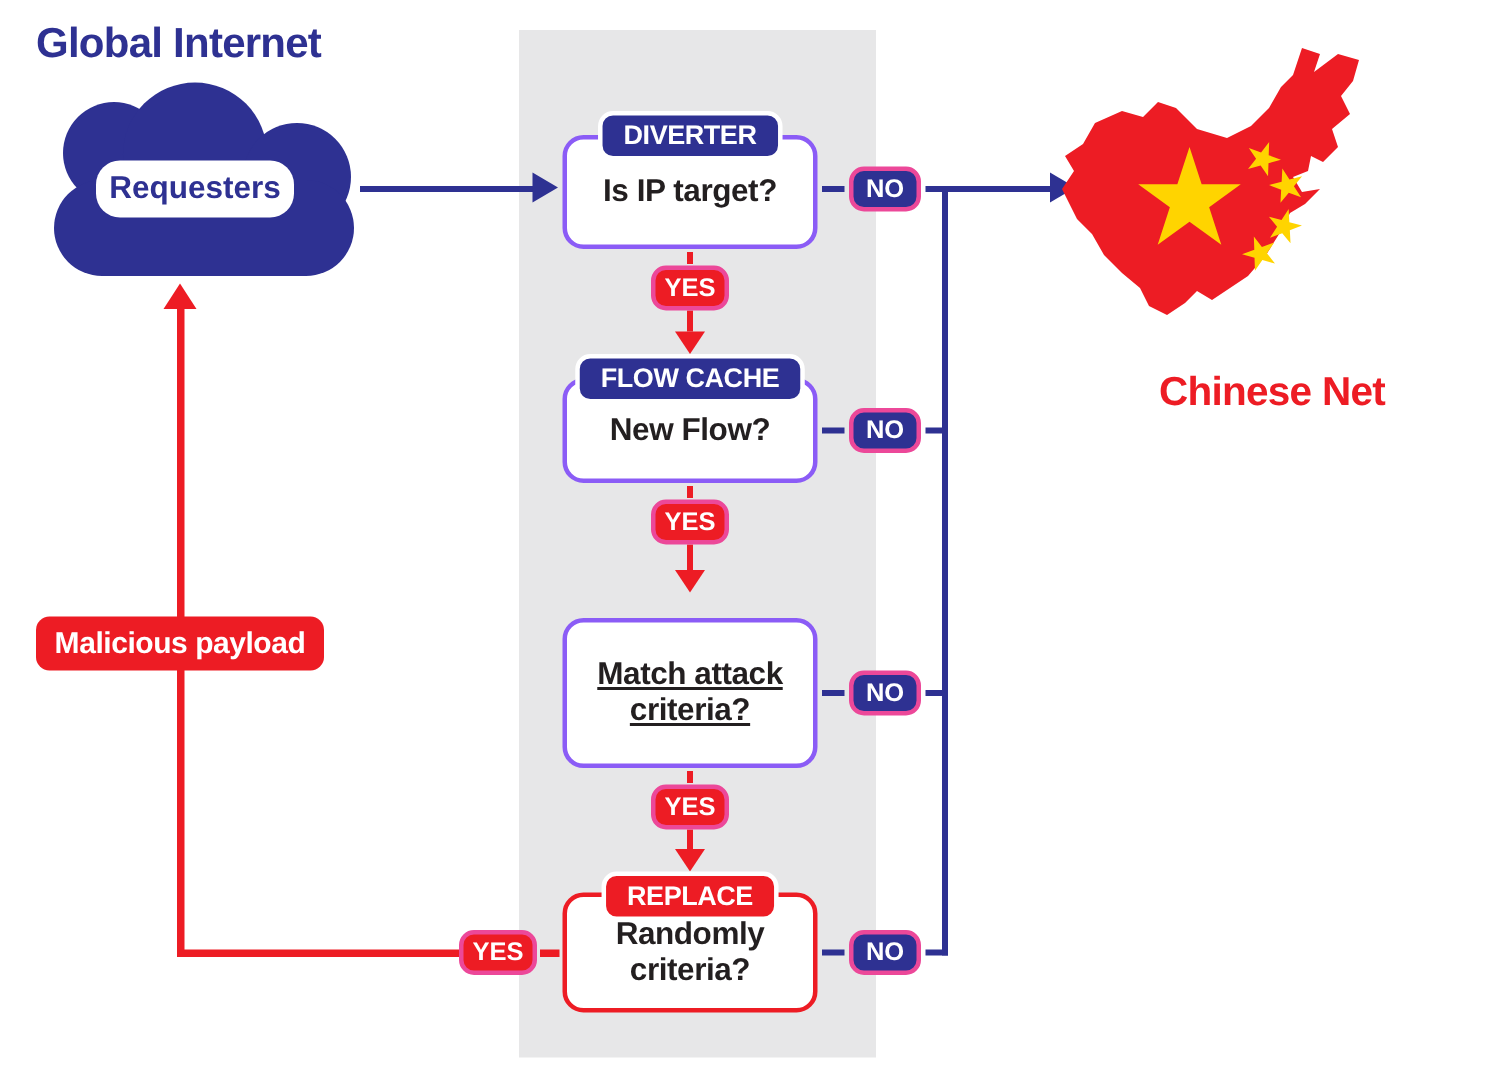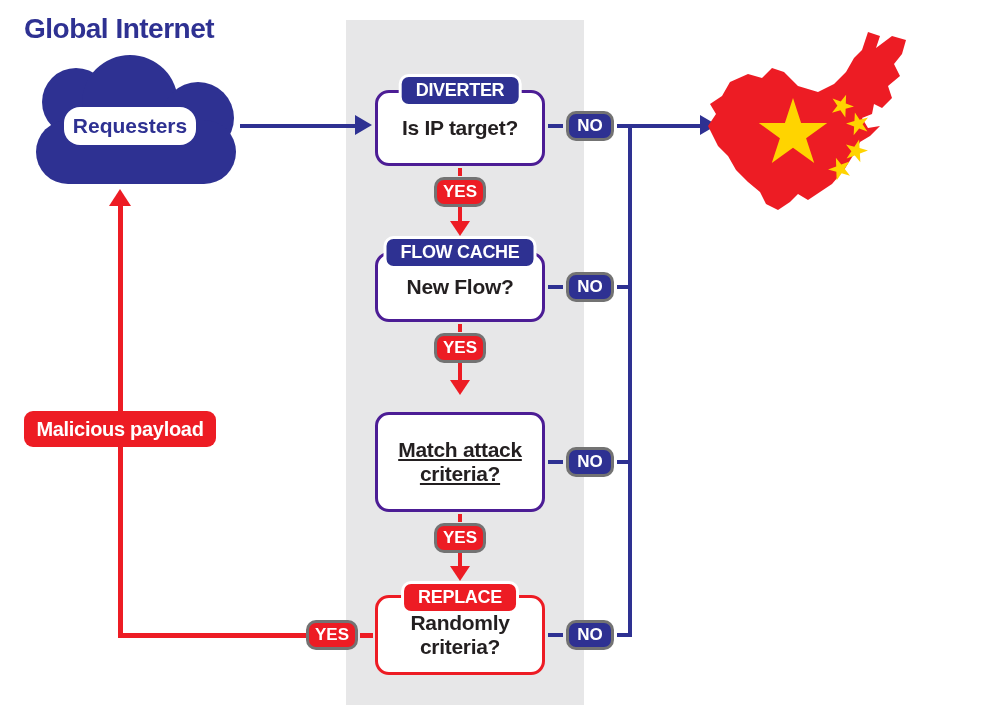--- a/index.html
+++ b/index.html
@@ -14,32 +14,32 @@
   .cloud-svg { left:28px; top:50px; }
   .requesters { left:64px; top:107px; width:132px; height:38px; background:#fff;
     border-radius:16px; color:#2e3192; font-size:21px; text-align:center; line-height:38px; }
 
   
   .panel { left:346px; top:20px; width:238px; height:685px; background:#e7e7e8; }
   .gc-title { left:346px; top:30px; width:238px; text-align:center; font-size:24px;
     color:#414042; letter-spacing:-0.5px; }
 
   
-  .node-body { left:375px; width:170px; background:#fff; border:3px solid #4c1d95;
+  .node-body { left:375px; width:170px; background:#fff; border:3px solid #8b5cf6;
     border-radius:14px; display:flex; align-items:center; justify-content:center;
     text-align:center; font-size:21px; color:#231f20; line-height:1.15; z-index:3;
     padding:4px 6px; letter-spacing:-0.3px; }
   .node-body.red { border-color:#ed1c24; }
   .node-header { left:460px; transform:translateX(-50%); background:#2e3192; color:#fff;
     border:3px solid #fff; border-radius:10px; padding:2px 14px; font-size:18px;
     line-height:23px; white-space:nowrap; z-index:4; letter-spacing:-0.3px; }
   .node-header.red { background:#ed1c24; }
 
   
-  .pill { border:3px solid #737373; border-radius:10px; color:#fff; text-align:center;
+  .pill { border:3px solid #ec4899; border-radius:10px; color:#fff; text-align:center;
     font-size:17px; z-index:2; }
   .no-pill { background:#2e3192; width:48px; height:30px; line-height:24px; left:566px; }
   .yes-pill { background:#ed1c24; width:52px; height:30px; line-height:24px;
     left:460px; transform:translateX(-50%); }
   .yes-pill.side { left:306px; transform:none; }
 
   
   .blue-line { background:#2e3192; z-index:1; }
   .red-line { background:#ed1c24; z-index:1; }
 
@@ -145,14 +145,15 @@
       L164,96 L170,106 L182,104 L172,114 L162,120 L156,132 L146,148 L134,162 L122,170
       L110,178 L100,172 L92,180 L80,188 L68,182 L62,170 L50,160 L38,148 L30,134 L20,124 Z"></path>
     <g fill="#ffd400">
       <polygon points="95,76 103.1,100.9 129.2,100.9 108.1,116.2 116.2,141.1 95,125.8 73.8,141.1 81.9,116.2 60.8,100.9 86.9,100.9"></polygon>
       <polygon transform="translate(144,84) rotate(20)" points="0,-12 2.7,-3.7 11.4,-3.7 4.4,1.4 7.1,9.7 0,4.6 -7.1,9.7 -4.4,1.4 -11.4,-3.7 -2.7,-3.7"></polygon>
       <polygon transform="translate(160,102) rotate(-15)" points="0,-12 2.7,-3.7 11.4,-3.7 4.4,1.4 7.1,9.7 0,4.6 -7.1,9.7 -4.4,1.4 -11.4,-3.7 -2.7,-3.7"></polygon>
       <polygon transform="translate(158,129) rotate(15)" points="0,-12 2.7,-3.7 11.4,-3.7 4.4,1.4 7.1,9.7 0,4.6 -7.1,9.7 -4.4,1.4 -11.4,-3.7 -2.7,-3.7"></polygon>
       <polygon transform="translate(142,147) rotate(-20)" points="0,-12 2.7,-3.7 11.4,-3.7 4.4,1.4 7.1,9.7 0,4.6 -7.1,9.7 -4.4,1.4 -11.4,-3.7 -2.7,-3.7"></polygon>
     </g>
   </svg>
+  <div class="abs cn-label">Chinese Net</div>
 
 </div>
 
 </body></html>

